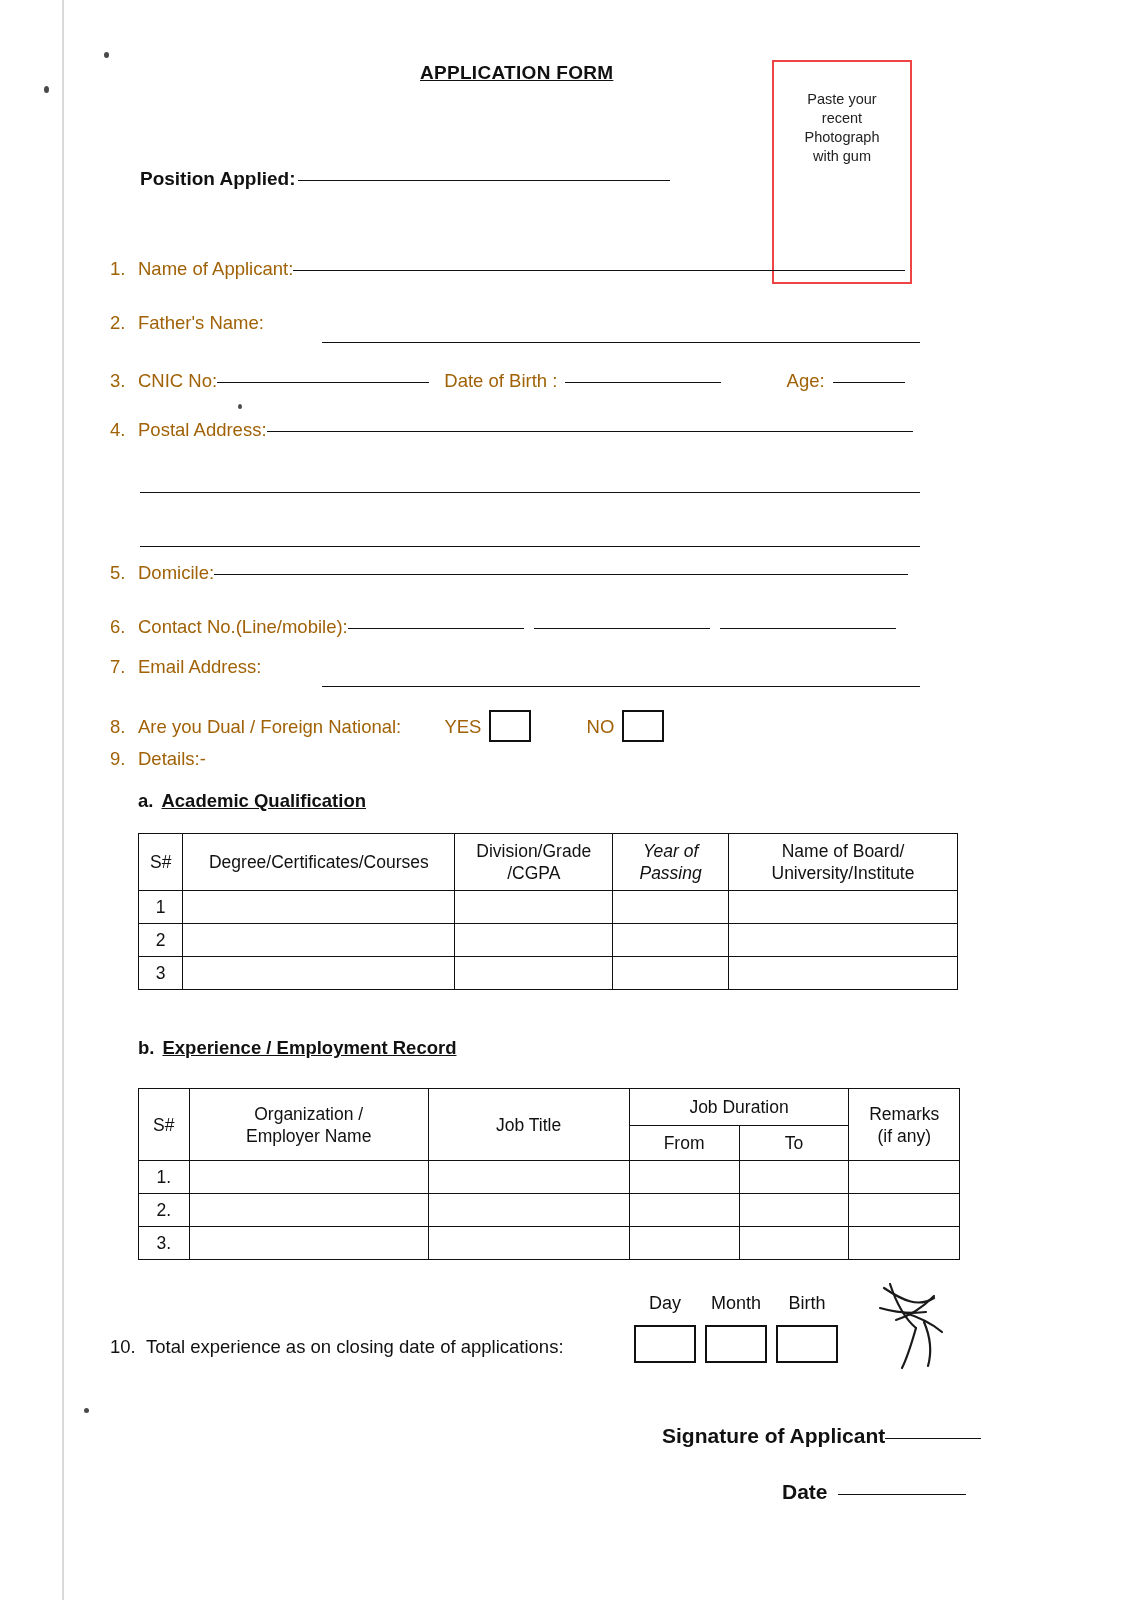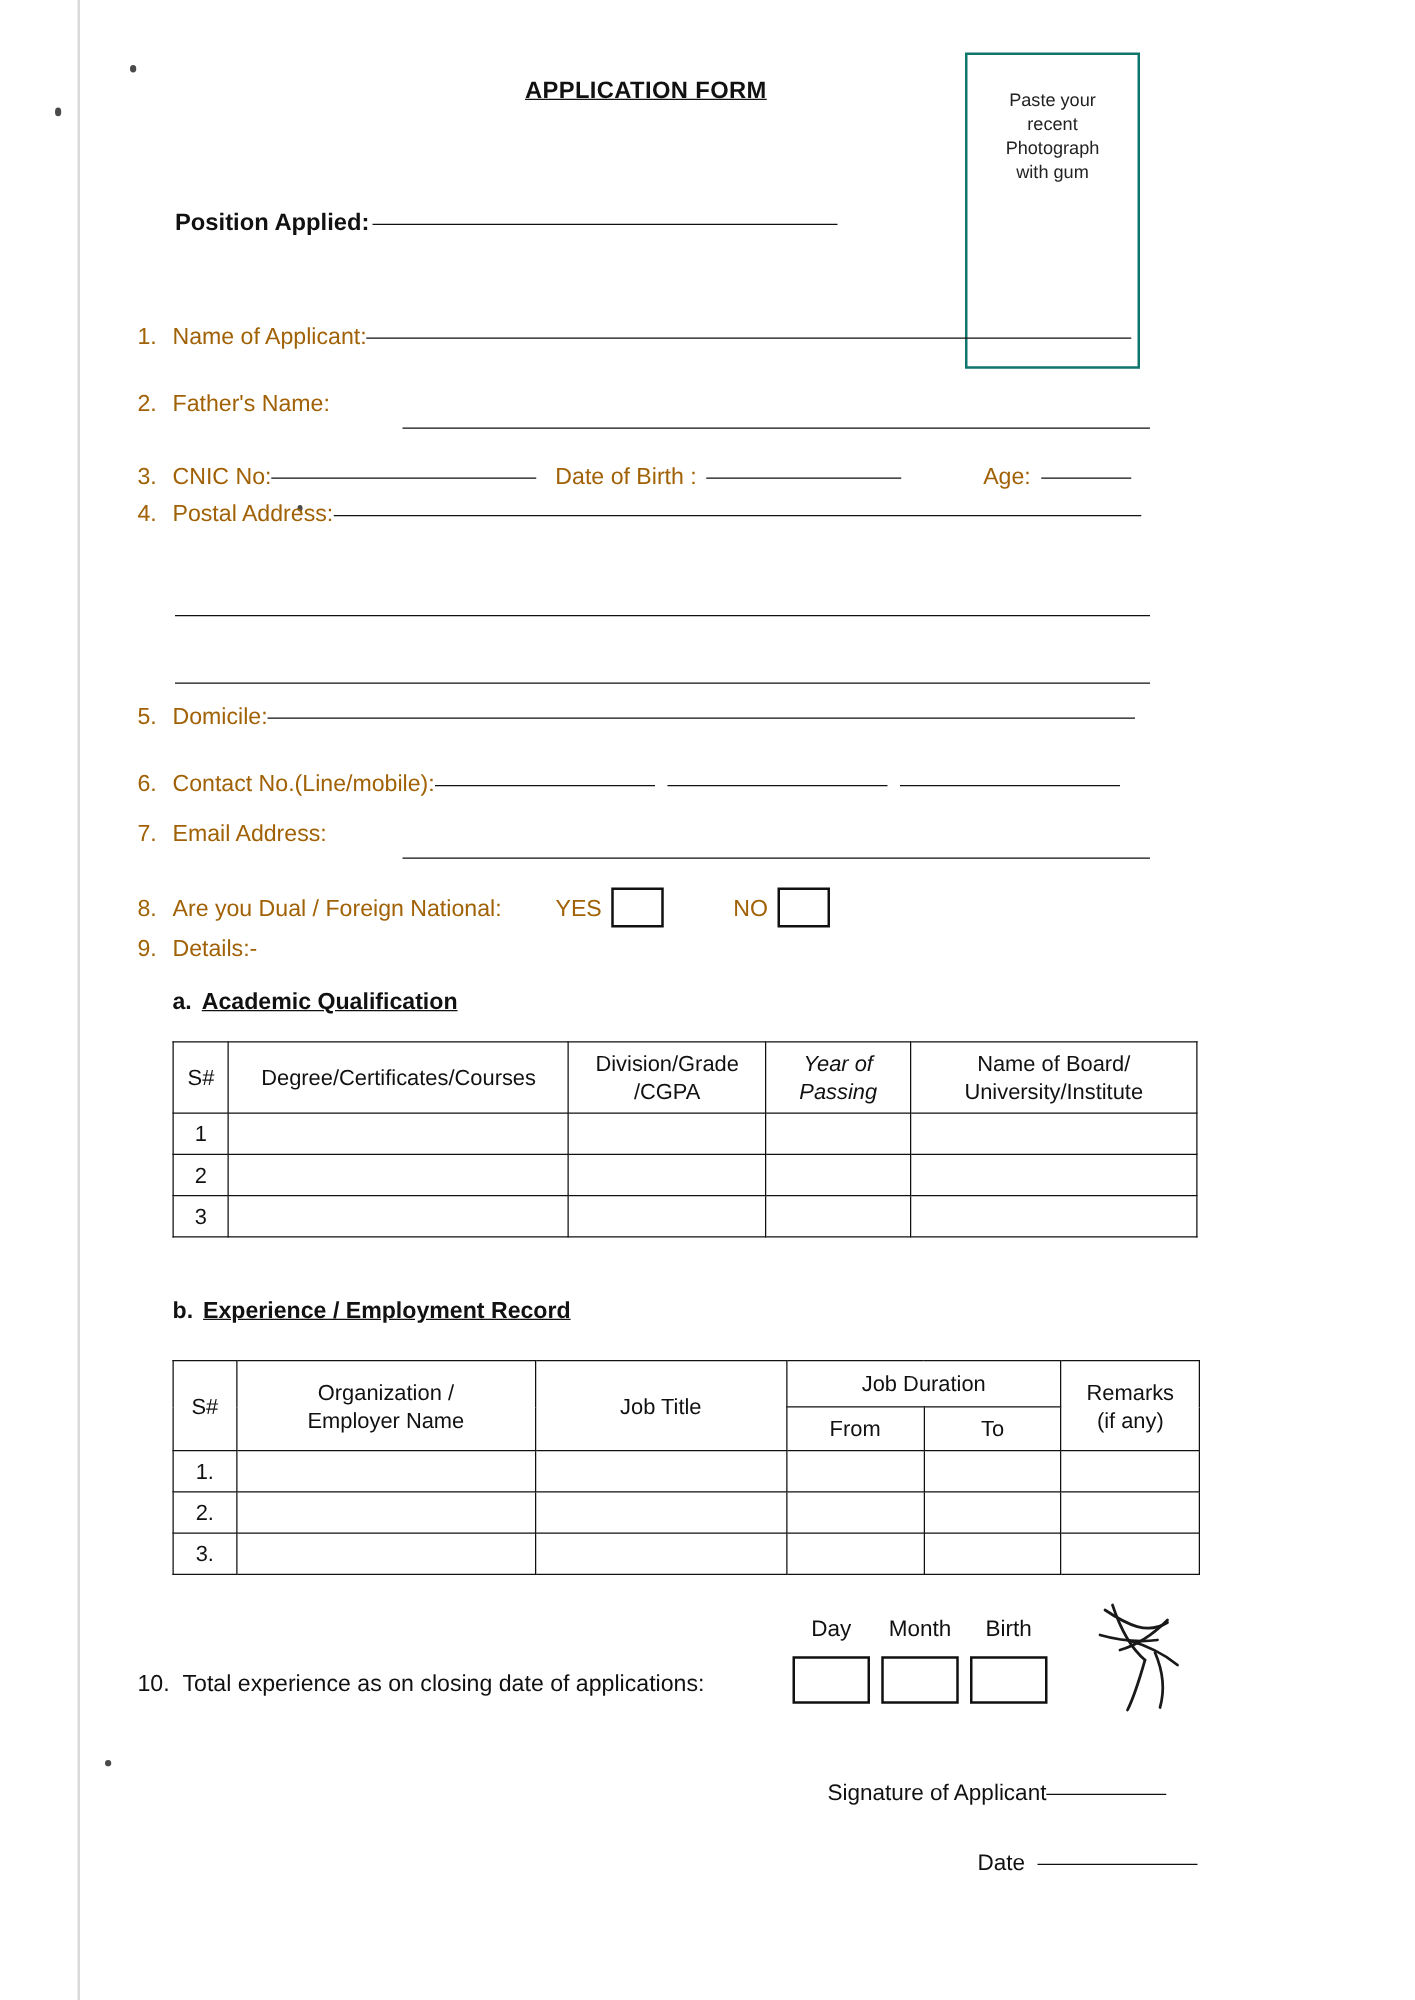--- a/index.html
+++ b/index.html
@@ -38,24 +38,24 @@
     left: 420px;
     top: 62px;
     font-size: 19px;
     font-weight: bold;
     text-decoration: underline;
     letter-spacing: .3px;
   }
   .photo-box {
     position: absolute;
     left: 772px;
-    top: 42px;
+    top: 60px;
     width: 140px;
-    height: 253px;
-    border: 2px solid #0f766e;
+    height: 224px;
+    border: 2px solid #ef4444;
     box-sizing: border-box;
   }
   .photo-box .ptext {
     margin-top: 28px;
     text-align: center;
     font-size: 14.5px;
     line-height: 19px;
     color: #222;
   }
 
@@ -153,21 +153,22 @@
     margin-right: 9px;
   }
   .total-label {
     position: absolute;
     font-size: 18.5px;
   }
   .total-label .num10 { display: inline-block; width: 36px; }
 
   .sign-line {
     position: absolute;
-    font-size: 18px;
+    font-size: 21px;
+    font-weight: bold;
   }
   .sign-line .rule { vertical-align: 4px; }
 
   .scribble {
     position: absolute;
     left: 872px;
     top: 1282px;
     width: 84px;
     height: 92px;
   }
@@ -206,21 +207,21 @@
   </div>
   <div class="loose-rule" style="left:322px;top:342px;width:598px;"></div>
 
   <div class="item" style="left:110px;top:370px;">
     <span class="num">3.</span><span class="lbl">CNIC No:</span><span class="rule thin" style="width:212px;"></span>
     <span class="lbl" style="margin-left:10px;">Date of Birth :</span><span class="rule thin" style="width:156px;margin-left:8px;"></span>
     <span class="lbl" style="margin-left:60px;">Age:</span><span class="rule thin" style="width:72px;margin-left:8px;"></span>
   </div>
   <div class="speck" style="left:238px;top:404px;width:4px;height:5px;"></div>
 
-  <div class="item" style="left:110px;top:400px;text-decoration:underline;">
+  <div class="item" style="left:110px;top:419px;text-decoration:underline;">
     <span class="num">4.</span><span class="lbl">Postal Address:</span><span class="rule" style="width:646px;"></span>
   </div>
   <div class="loose-rule" style="left:140px;top:492px;width:780px;"></div>
   <div class="loose-rule" style="left:140px;top:546px;width:780px;"></div>
 
   <div class="item" style="left:110px;top:562px;">
     <span class="num">5.</span><span class="lbl">Domicile:</span><span class="rule" style="width:694px;"></span>
   </div>
 
   <div class="item" style="left:110px;top:616px;">

